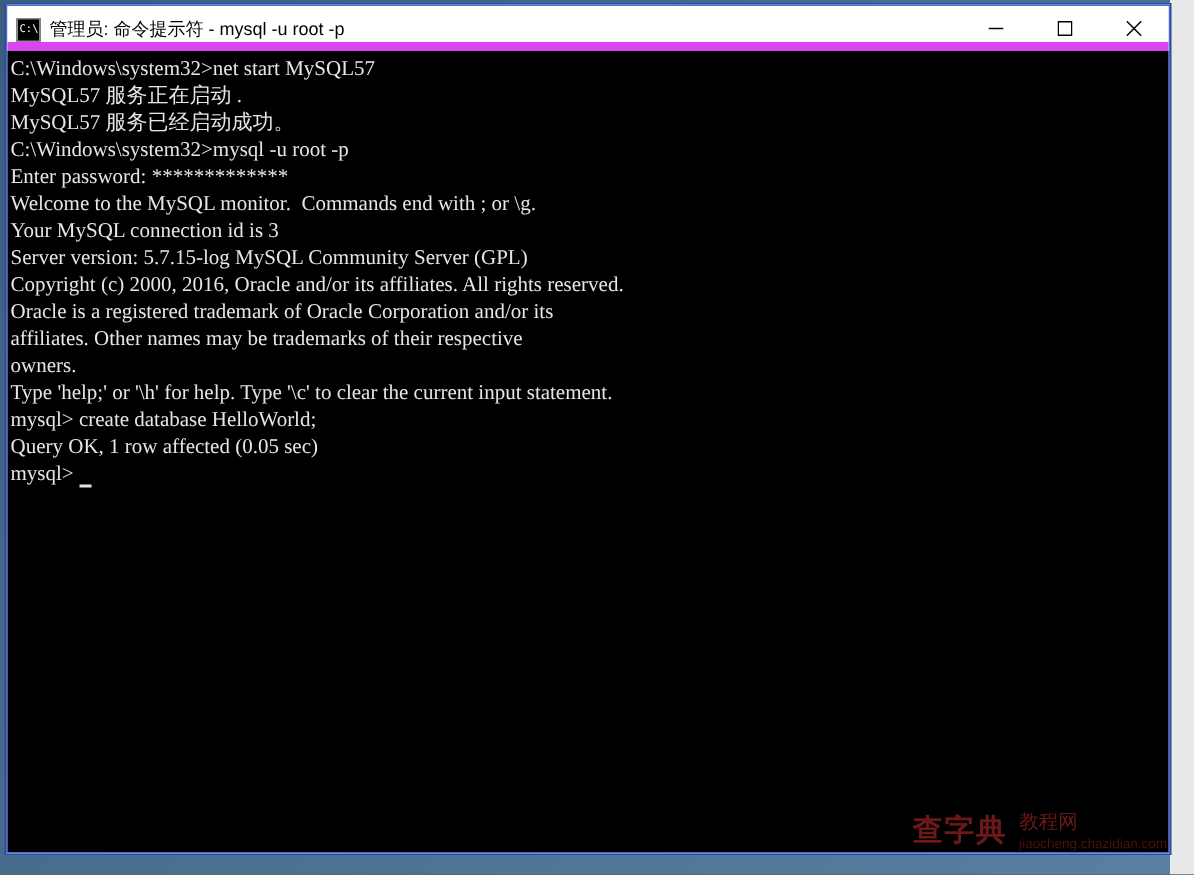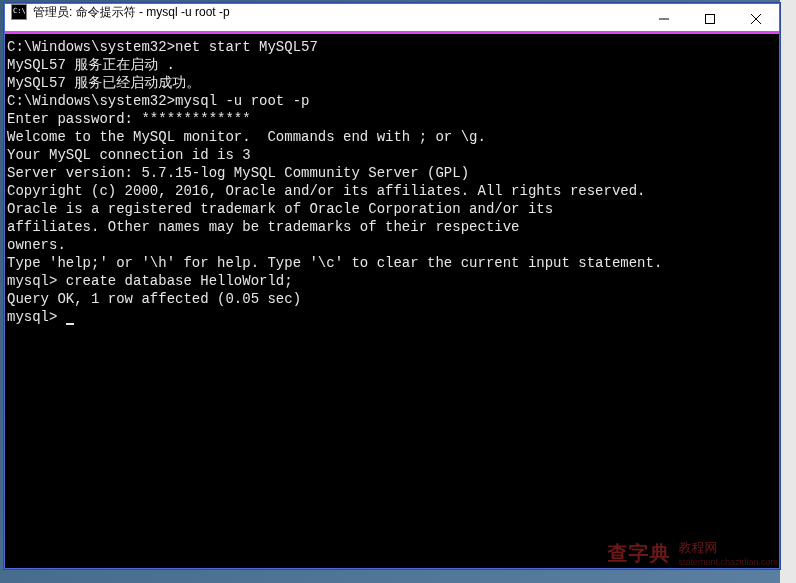--- a/index.html
+++ b/index.html
@@ -31,23 +31,23 @@
       background: #fff;
       border: 1px solid #4a6cd4;
       box-shadow: 0 0 0 1px #2b4aa0;
       display: flex;
       flex-direction: column;
     }
     .titlebar {
       height: 30px;
       background: #fff;
       display: flex;
-      align-items: flex-start;
+      align-items: flex-end;
       padding: 0 0 0 6px;
-      border-bottom: 3px solid #d946ef;
+      border-bottom: 6px solid #d946ef;
     }
     .title-icon {
       width: 16px; height: 16px;
       background: #000;
       border: 1px solid #888;
       margin-right: 6px;
       flex-shrink: 0;
       position: relative;
     }
     .title-icon::after {
@@ -77,21 +77,21 @@
       justify-content: center;
       cursor: pointer;
       font-size: 11px;
       font-family: "Segoe UI Symbol", sans-serif;
     }
     .win-btn svg { width: 10px; height: 10px; }
     .terminal {
       flex: 1;
       background: #000;
       color: #e6e6e6;
-      font-family: Liberation Mono, monospace;
+      font-family: Liberation Serif, serif;
       font-size: 14px;
       line-height: 18px;
       padding: 4px 2px;
       white-space: pre;
       overflow: hidden;
       letter-spacing: 0px;
     }
     .prompt-line { white-space: pre-wrap; }
     .cursor {
       display: inline-block;
@@ -154,15 +154,15 @@
       </div>
     </div>
   </div>
   <div class="terminal" id="terminal"><div class="prompt-line"></div><div class="prompt-line"></div><div class="prompt-line">C:\Windows\system32&gt;net start MySQL57</div><div class="prompt-line">MySQL57 服务正在启动 .</div><div class="prompt-line">MySQL57 服务已经启动成功。</div><div class="prompt-line"></div><div class="prompt-line"></div><div class="prompt-line">C:\Windows\system32&gt;mysql -u root -p</div><div class="prompt-line">Enter password: *************</div><div class="prompt-line">Welcome to the MySQL monitor.  Commands end with ; or \g.</div><div class="prompt-line">Your MySQL connection id is 3</div><div class="prompt-line">Server version: 5.7.15-log MySQL Community Server (GPL)</div><div class="prompt-line"></div><div class="prompt-line">Copyright (c) 2000, 2016, Oracle and/or its affiliates. All rights reserved.</div><div class="prompt-line"></div><div class="prompt-line">Oracle is a registered trademark of Oracle Corporation and/or its</div><div class="prompt-line">affiliates. Other names may be trademarks of their respective</div><div class="prompt-line">owners.</div><div class="prompt-line"></div><div class="prompt-line">Type 'help;' or '\h' for help. Type '\c' to clear the current input statement.</div><div class="prompt-line"></div><div class="prompt-line">mysql&gt; create database HelloWorld;</div><div class="prompt-line">Query OK, 1 row affected (0.05 sec)</div><div class="prompt-line"></div><div class="prompt-line">mysql&gt; <span class="cursor"></span></div></div>
 </div>
 
 <div class="watermark">
   <span class="logo">查字典</span>
   <span>
     <span>教程网</span>
-    <span class="sub">statement.chazidian.com</span>
+    <span class="sub">jiaocheng.chazidian.com</span>
   </span>
 </div>
 
 </body></html>

